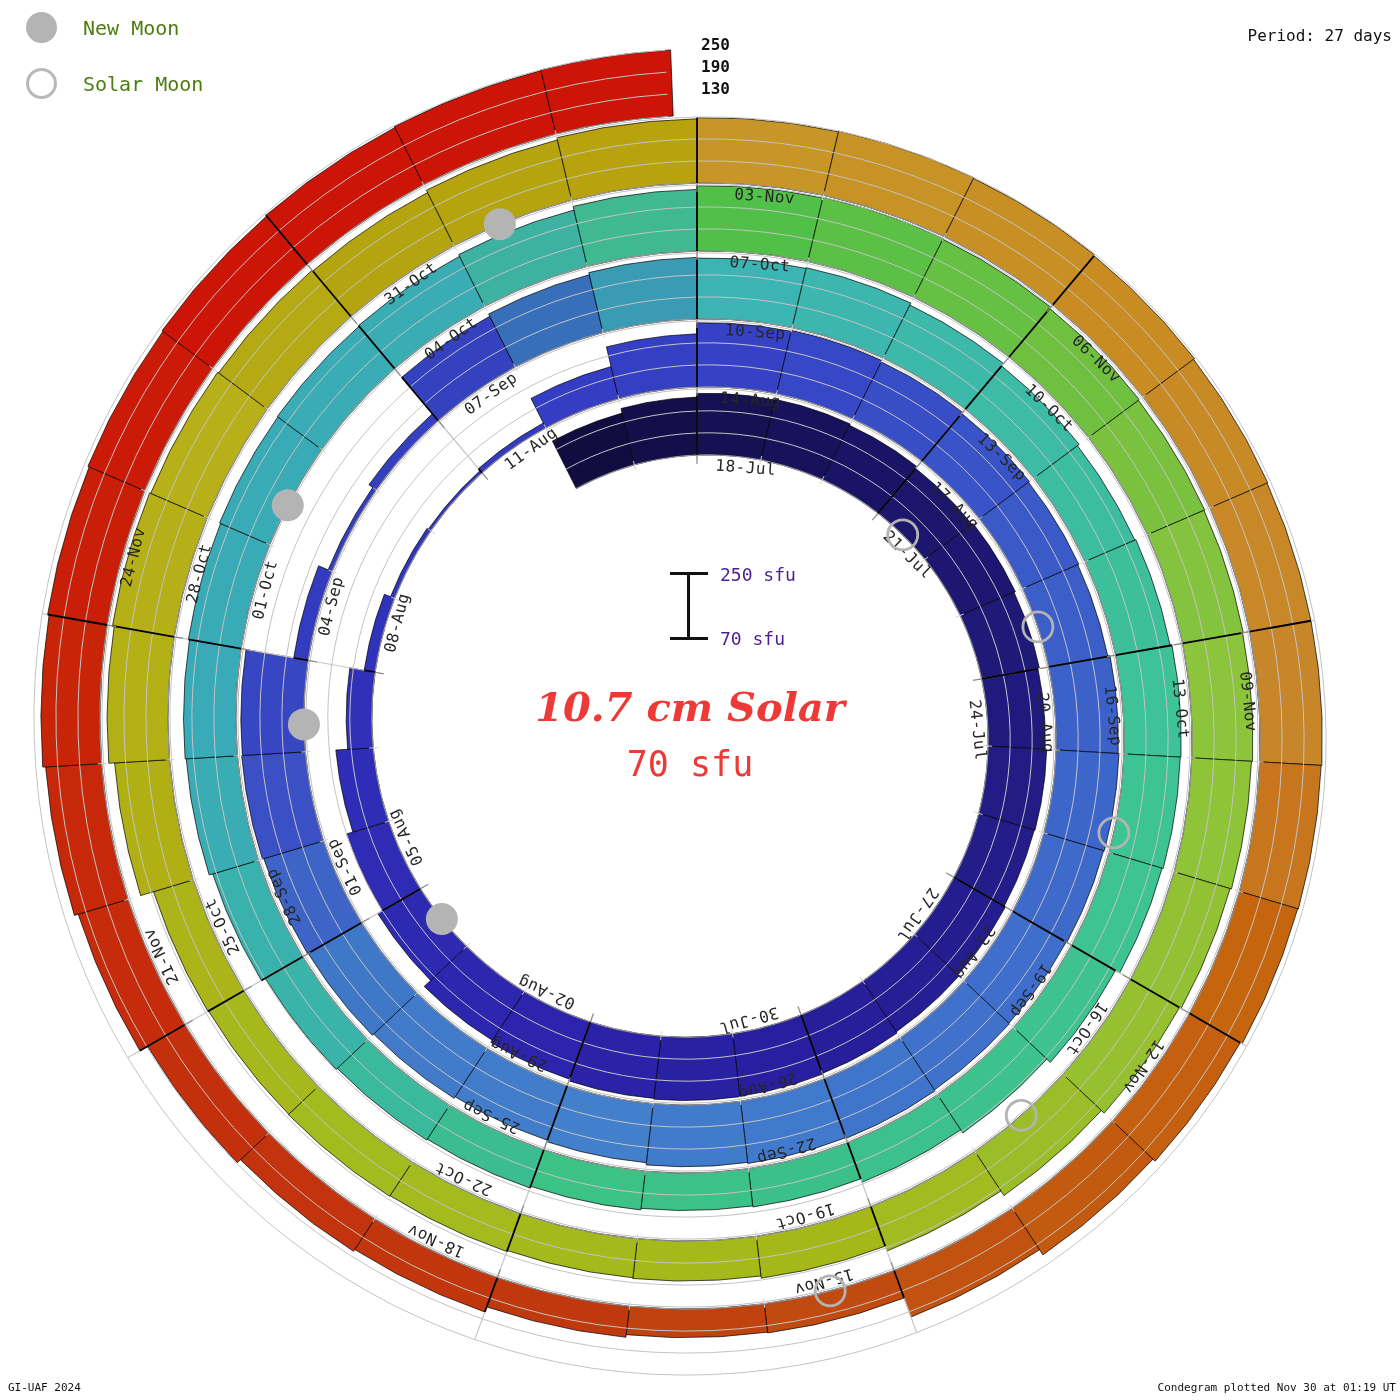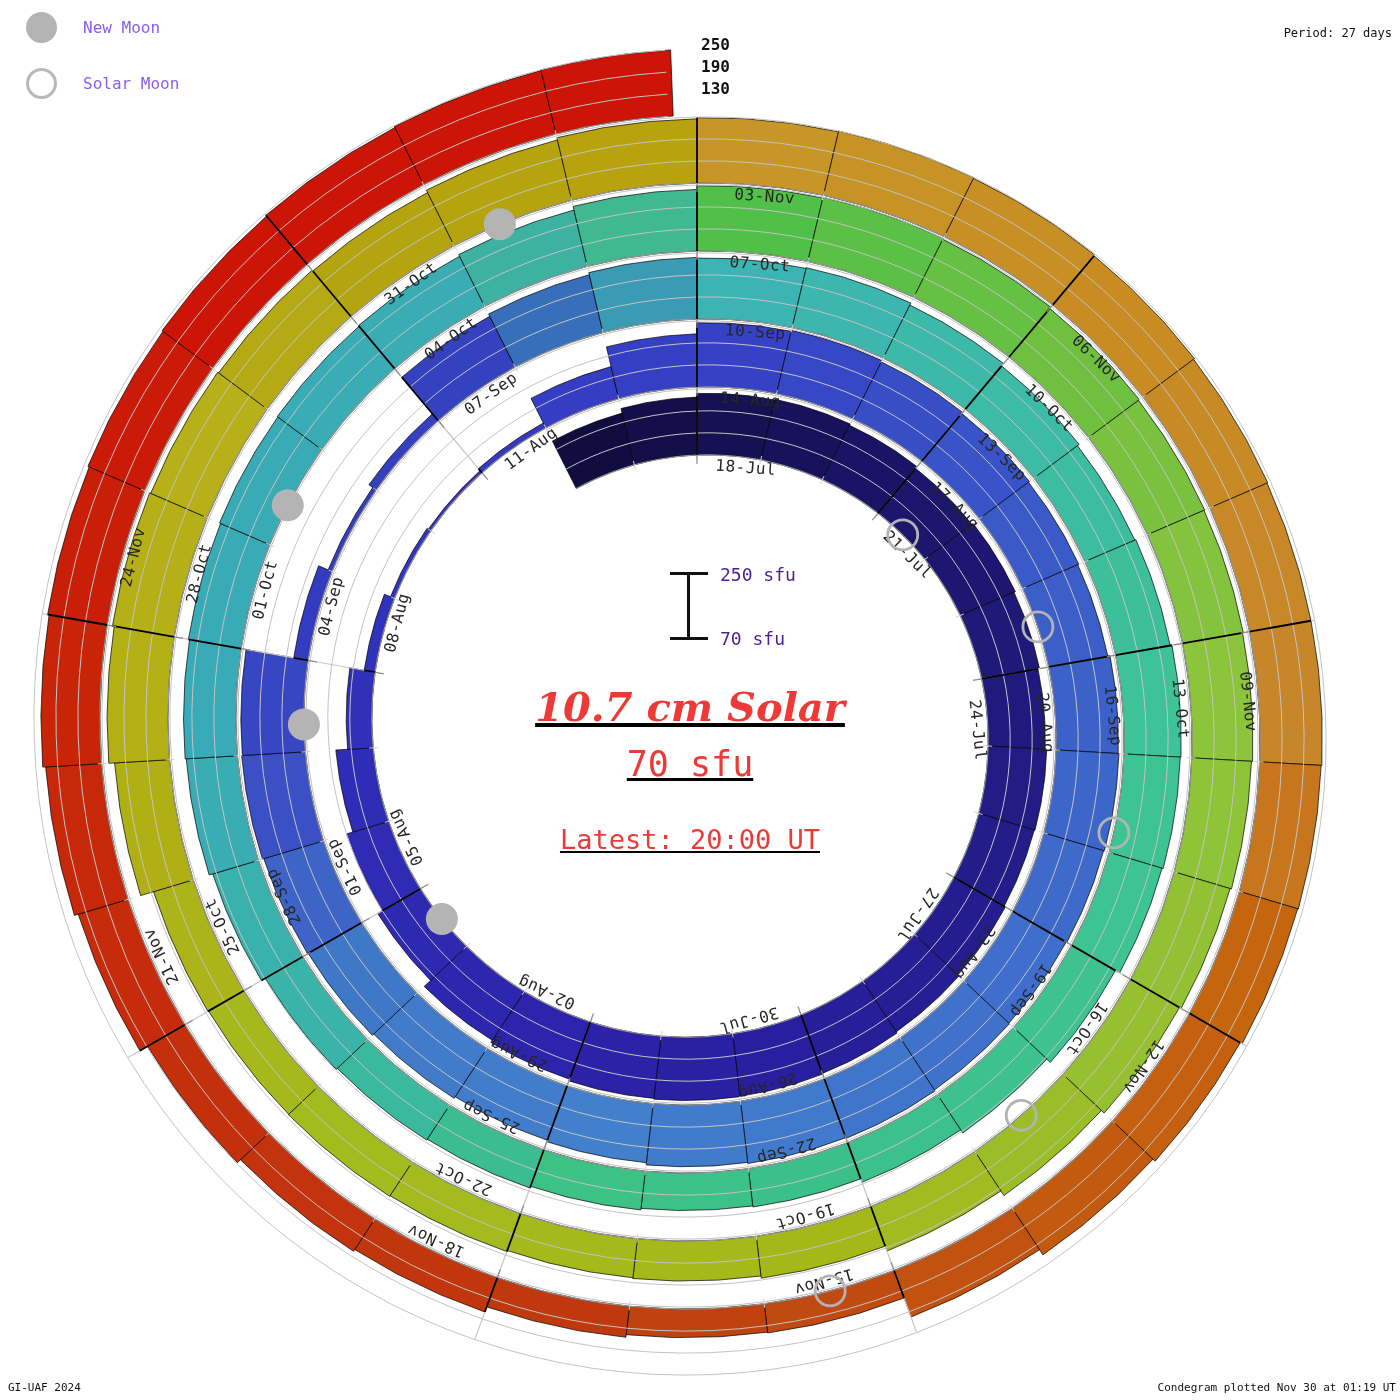--- a/index.html
+++ b/index.html
@@ -4,25 +4,25 @@
 <style>
   html,body{margin:0;padding:0;background:#fff;}
   #stage{position:relative;width:1400px;height:1400px;background:#ffffff;overflow:hidden;
          font-family:"DejaVu Sans Mono", monospace;}
   #spiral{position:absolute;left:0;top:0;}
   .corner{position:absolute;font-size:11px;color:#111;}
   .legend-row{position:absolute;left:26px;display:flex;align-items:center;gap:26px;}
   .legend-circle{width:31px;height:31px;border-radius:50%;}
   .legend-circle.new{background:#b4b4b4;}
   .legend-circle.full{background:#fff;border:3px solid #b9b9b9;box-sizing:border-box;}
-  .legend-label{font-size:16px;color:#8b5cf6;}
-  #period{position:absolute;top:26px;right:8px;font-size:12px;color:#111;}
+  .legend-label{font-size:20px;color:#4d7c0f;}
+  #period{position:absolute;top:26px;right:8px;font-size:16px;color:#111;}
   #credit{position:absolute;left:8px;bottom:6px;}
   #plotted{position:absolute;right:4px;bottom:6px;}
-  #center-text{position:absolute;left:390px;top:686px;width:600px;text-align:center;text-decoration:underline;}
+  #center-text{position:absolute;left:390px;top:686px;width:600px;text-align:center;}
   #center-text .title-line{font-family:"DejaVu Serif", serif;font-style:italic;font-weight:bold;
        font-size:40px;line-height:42px;color:#ee3a37;}
   #flux-now{font-size:35px;margin-top:16px;color:#ee3a37;}
   #latest{margin-top:40px;font-size:27px;line-height:31px;color:#ee3a37;}
   #scalebar{position:absolute;left:652px;top:560px;width:220px;height:100px;}
   .cap{position:absolute;left:18px;width:38px;height:3px;background:#111;}
   #cap-top{top:12px;} #cap-bot{top:77px;}
   #stem{position:absolute;left:35px;top:12px;width:3px;height:68px;background:#111;}
   .scale-label{position:absolute;left:68px;font-size:18px;color:#4c1d95;}
   #scale-top{top:4px;} #scale-bot{top:68px;}
@@ -521,16 +521,15 @@
     <div id="stem"></div>
     <div id="cap-bot" class="cap"></div>
     <div id="scale-top" class="scale-label">250 sfu</div>
     <div id="scale-bot" class="scale-label">70 sfu</div>
   </div>
 
   <div id="center-text">
     <div class="title-line">10.7 cm Solar</div>
     <div id="flux-now">70 sfu</div>
     <div id="latest">
-      <div>Latest: 20:00 UT</div>
     </div>
   </div>
 </div>
 
 </body></html>

